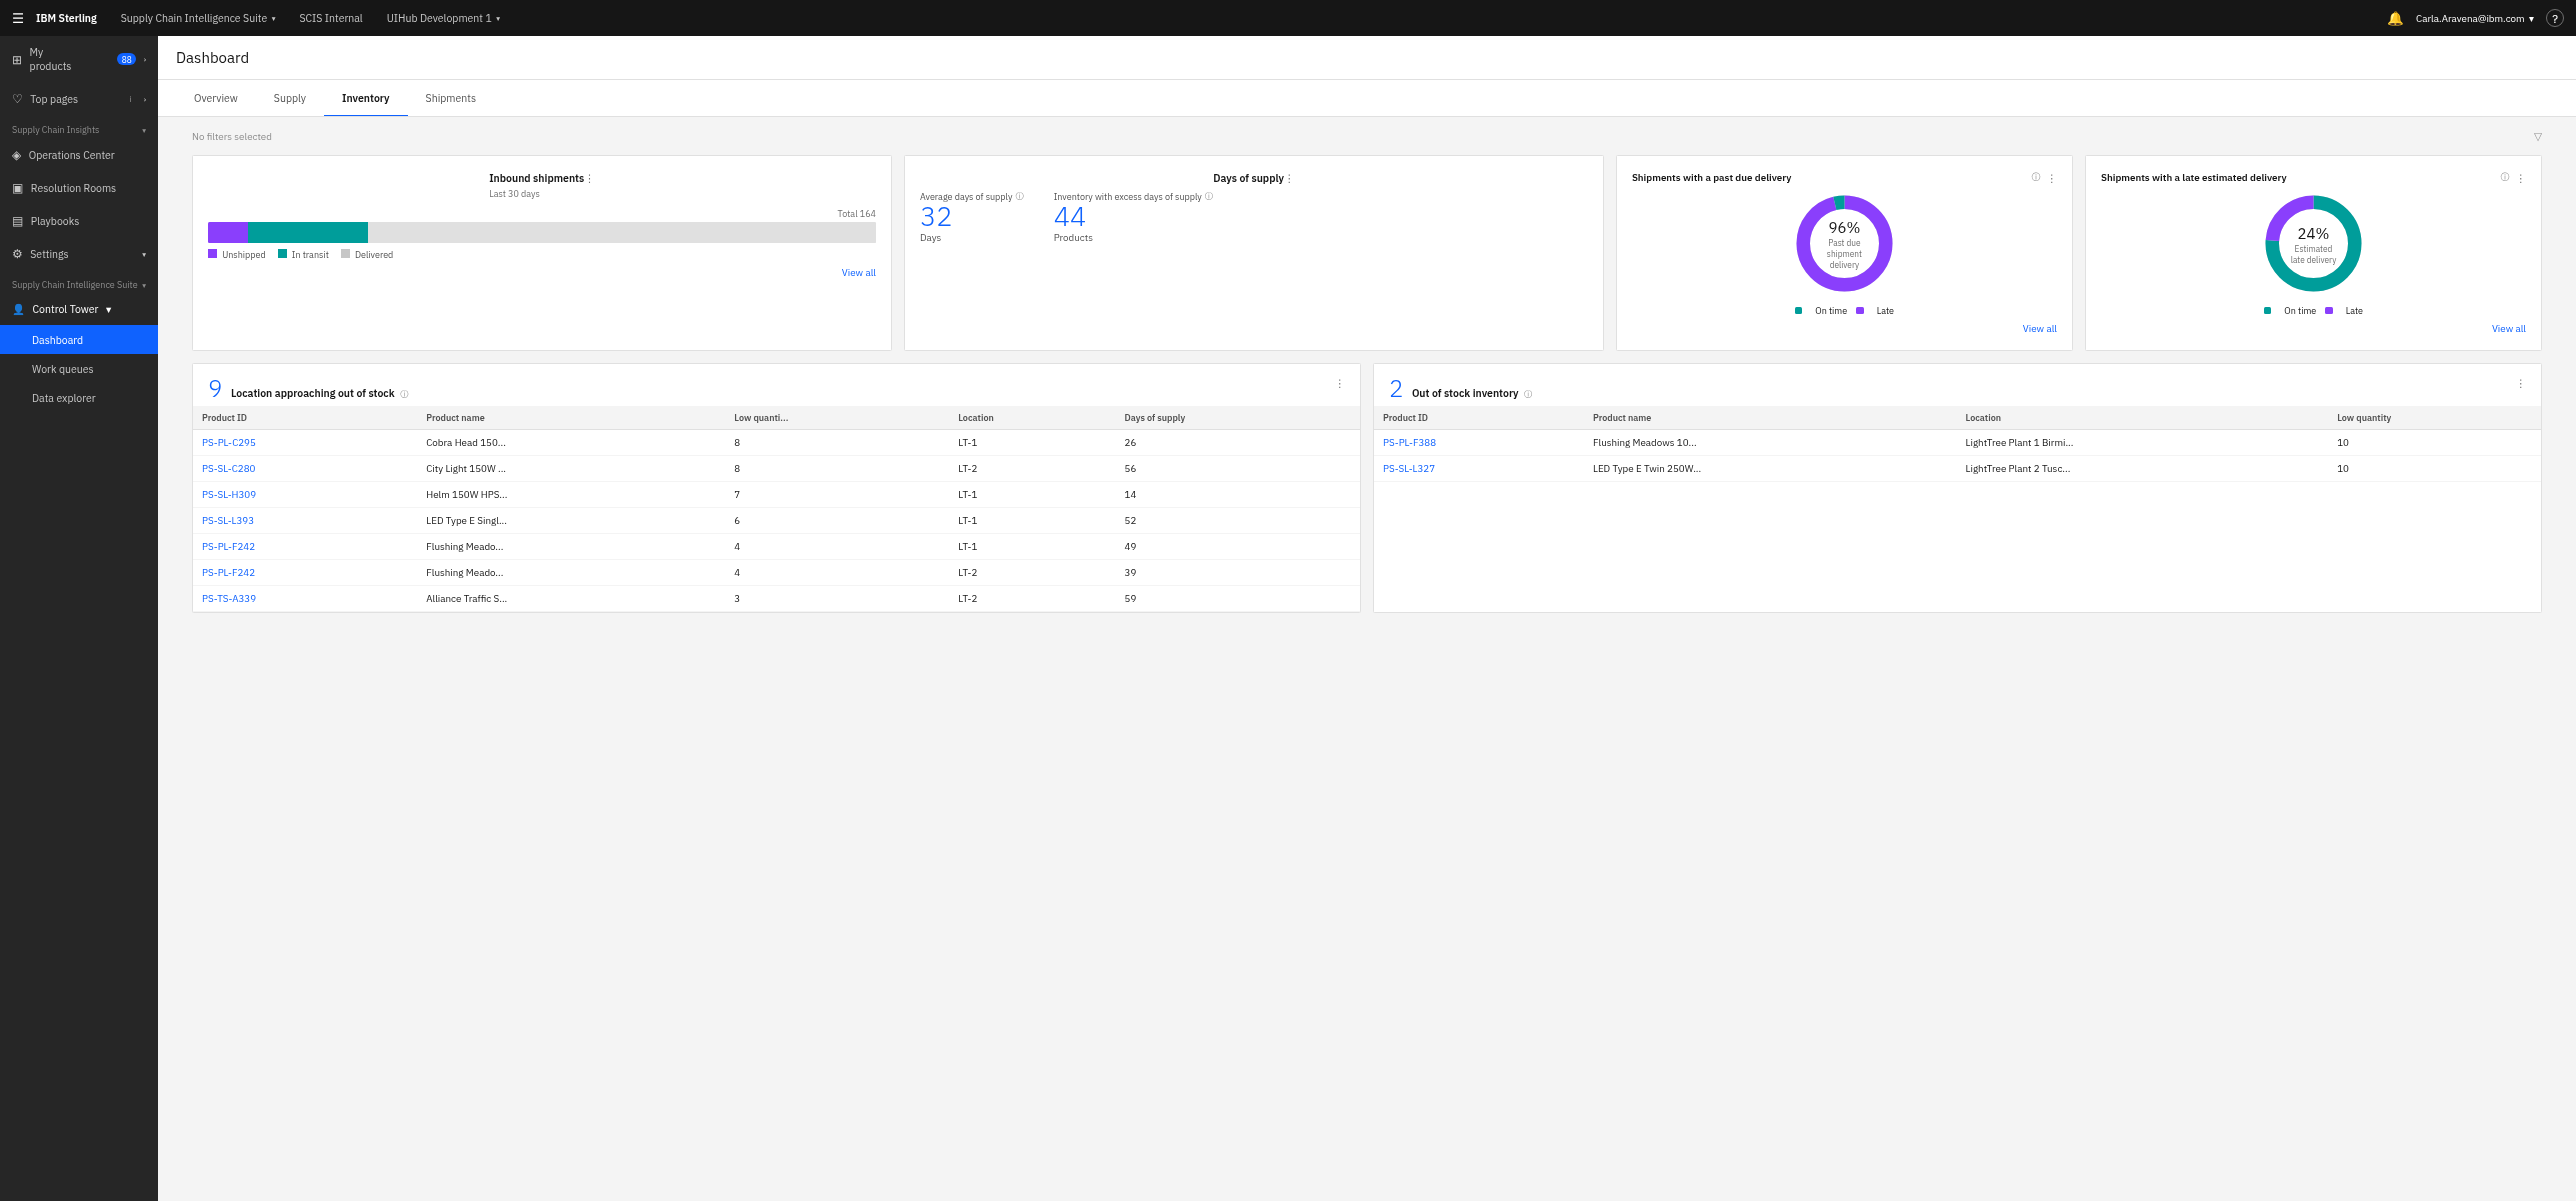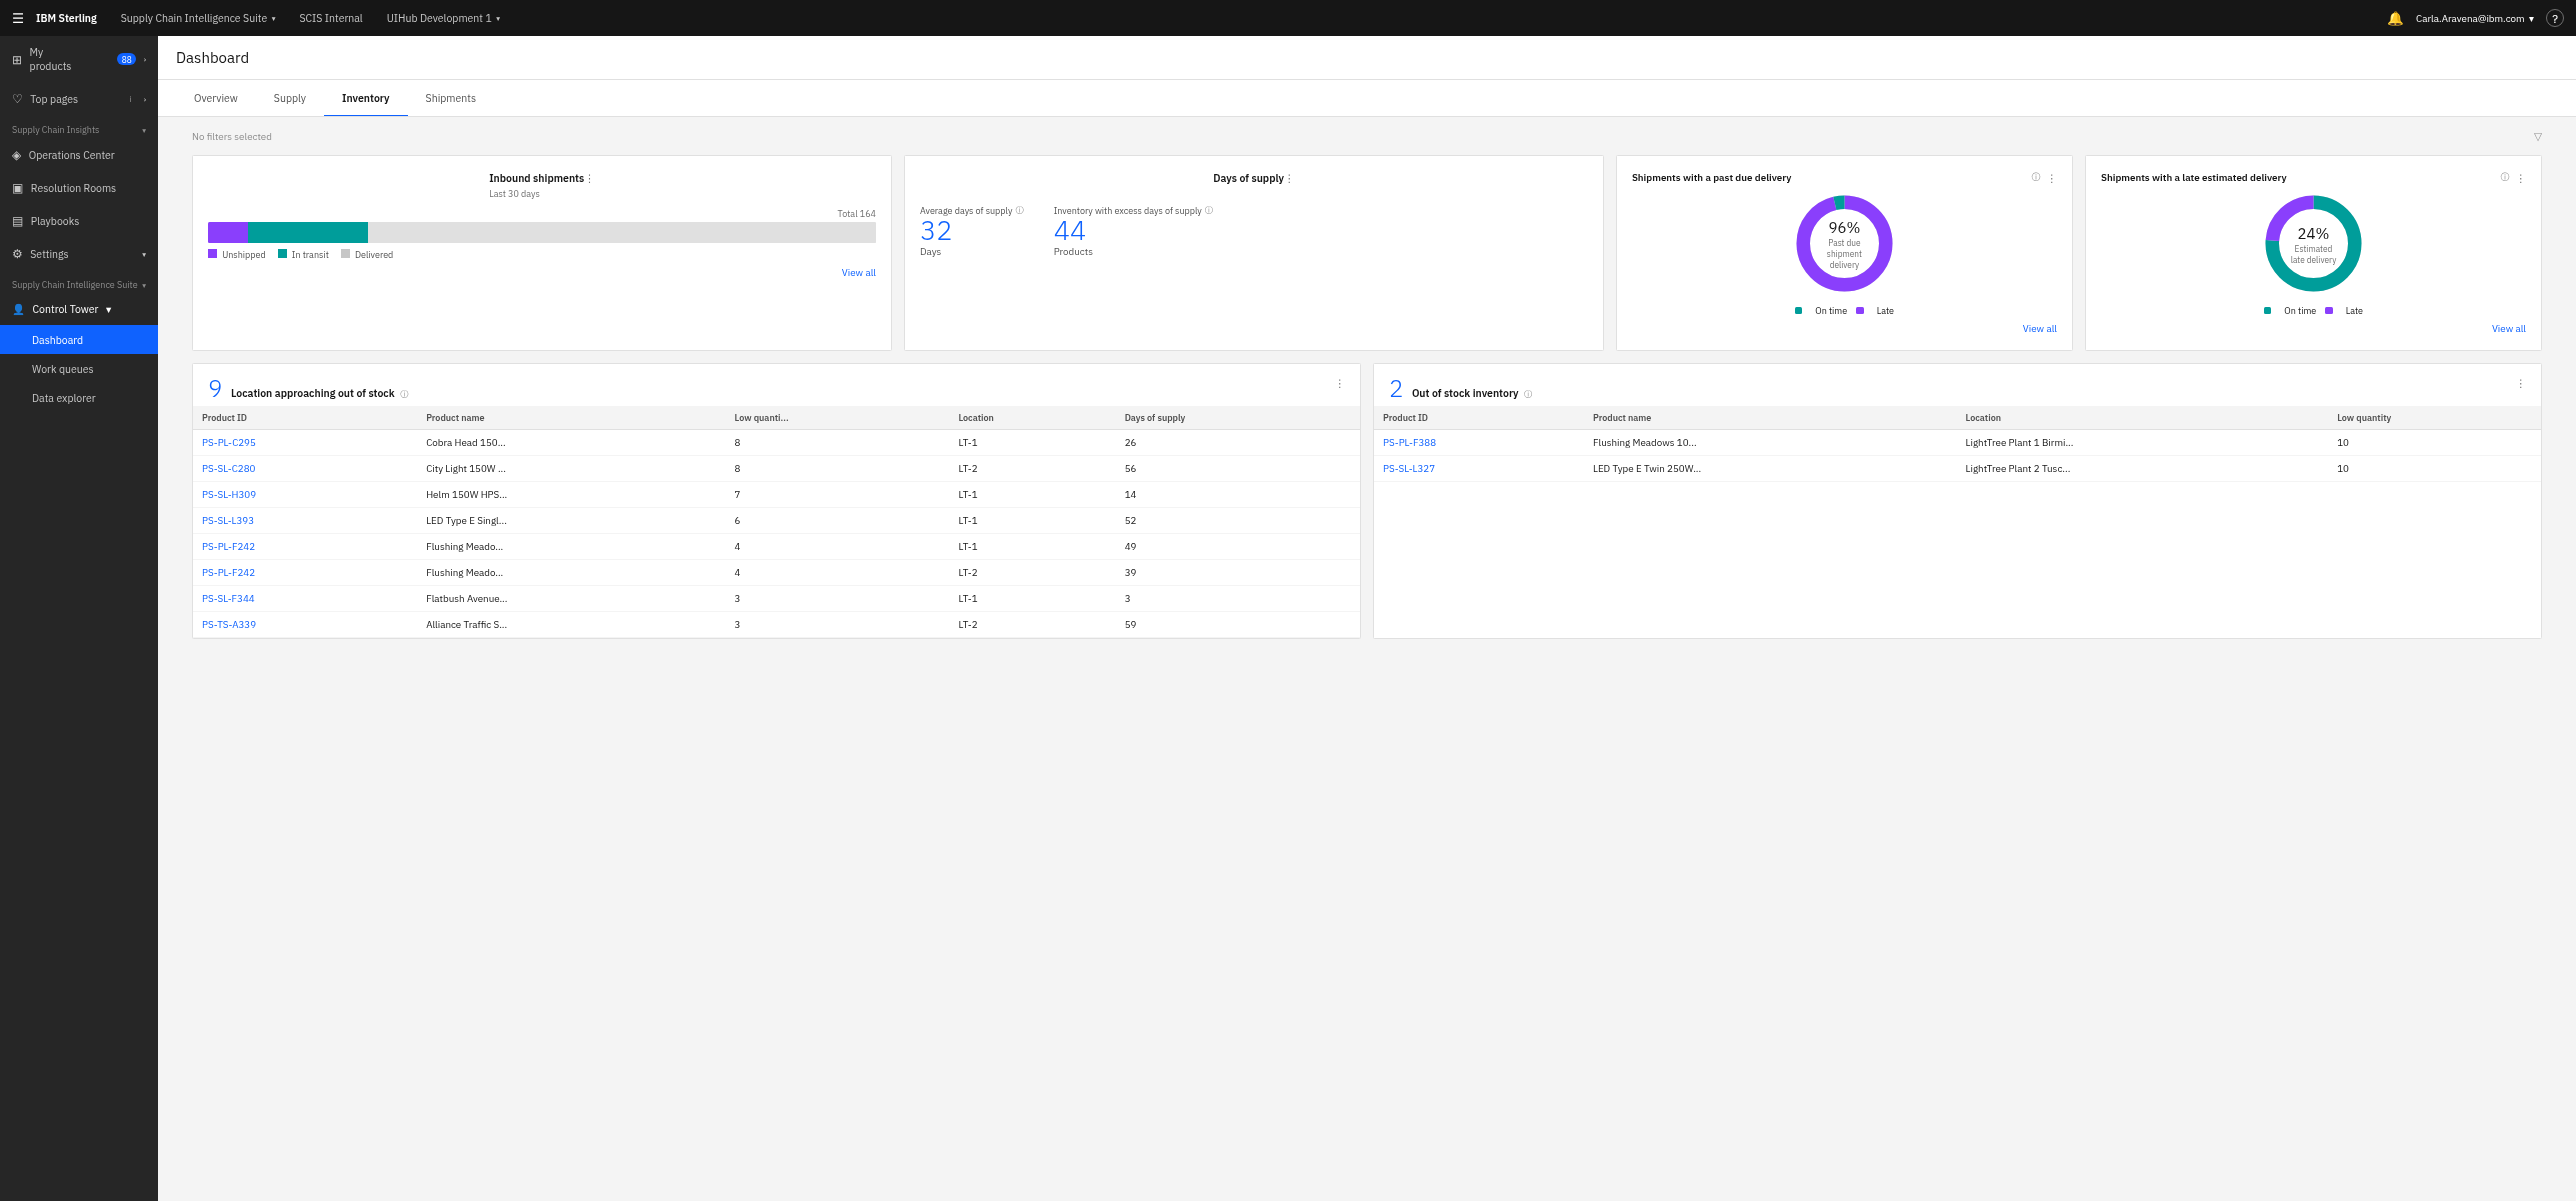--- a/index.html
+++ b/index.html
@@ -99,21 +99,21 @@
     .card-header { display: flex; justify-content: center; align-items: flex-start; }
     .total-label { font-size: 9px; color: #6f6f6f; text-align: right; margin-bottom: 3px; }
     .progress-bar-wrap { position: relative; height: 21px; background: #e0e0e0; border-radius: 1.5px; overflow: hidden; margin-bottom: 6px; }
     .progress-segment { height: 100%; display: inline-block; position: absolute; top: 0; }
     .legend { display: flex; gap: 12px; font-size: 9px; color: #525252; align-items: center; }
     .legend-dot { width: 9px; height: 9px; display: inline-block; margin-right: 3px; }
     .view-all-link { color: #0f62fe; font-size: 9.8px; cursor: pointer; text-align: right; display: block; margin-top: 6px; }
 
     
     .dos-card { flex: 2.2; }
-    .dos-metrics { display: flex; gap: 30px; margin-top: 16px; }
+    .dos-metrics { display: flex; gap: 30px; margin-top: 2px; }
     .dos-metric {}
     .dos-label { font-size: 9px; color: #525252; display: flex; align-items: center; gap: 3px; }
     .dos-value { font-size: 27px; font-weight: 300; color: #0f62fe; line-height: 1; }
     .dos-unit { font-size: 9.8px; color: #525252; margin-top: 1.5px; }
     .info-icon { font-size: 8.3px; color: #8d8d8d; cursor: pointer; }
 
     
     .donut-card { flex: 1.4; }
     .donut-container { display: flex; flex-direction: column; align-items: center; }
     .donut-wrap { position: relative; width: 105px; height: 105px; margin: 6px auto; }
@@ -435,27 +435,20 @@
       <td>49</td>
     </tr>
               <tr>
       <td class="link-cell">PS-PL-F242</td>
       <td>Flushing Meado...</td>
       <td>4</td>
       <td>LT-2</td>
       <td>39</td>
     </tr>
               <tr>
-      <td class="link-cell">PS-SL-F344</td>
-      <td>Flatbush Avenue...</td>
-      <td>3</td>
-      <td>LT-1</td>
-      <td>3</td>
-    </tr>
-              <tr>
       <td class="link-cell">PS-TS-A339</td>
       <td>Alliance Traffic S...</td>
       <td>3</td>
       <td>LT-2</td>
       <td>59</td>
     </tr>
             </tbody>
         </table>
       </div>
 

